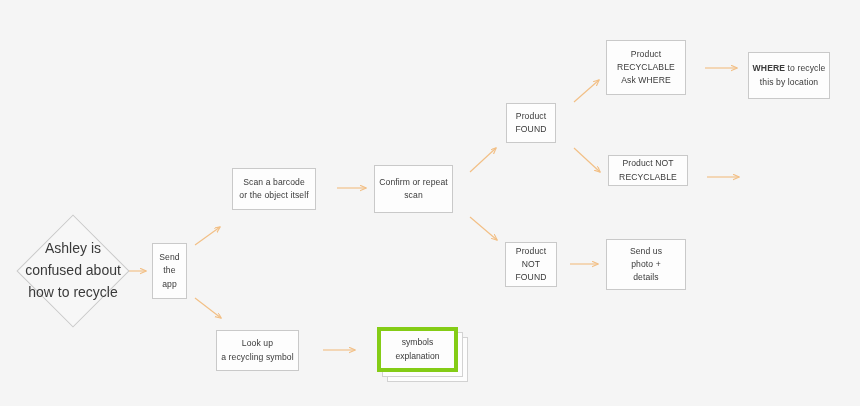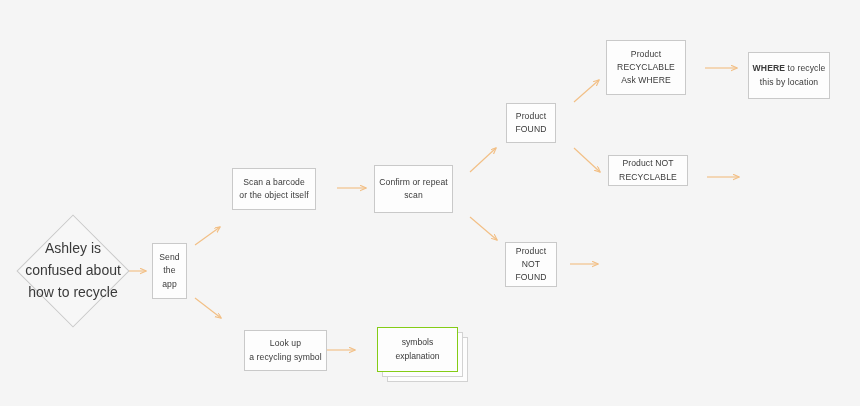--- a/index.html
+++ b/index.html
@@ -87,21 +87,21 @@
     box-sizing: border-box;
     background: #fdfdfd;
     border: 1px solid #d2d2d2;
   }
   .stack-front {
     position: absolute;
     left: 0;
     top: 0;
     box-sizing: border-box;
     background: #fdfdfd;
-    border: 1px solid #84cc16;
+    border: 4px solid #84cc16;
     display: flex;
     align-items: center;
     justify-content: center;
     text-align: center;
     color: #3a3a3a;
     font-size: 8.6px;
     line-height: 1.55;
     white-space: pre-line;
   }
   .em {
@@ -179,22 +179,27 @@
     <span><span class="em">WHERE</span><span> to recycle
 this by location</span></span>
   </div>
 
   <div class="node" style="left:608px; top:155px; width:80px; height:31px;">
     <span>Product NOT
 RECYCLABLE</span>
   </div>
 
 
-
-  <div class="node" style="left:244px; top:330px; width:83px; height:41px;">
+  <div class="node" style="left:606px; top:239px; width:80px; height:51px;">
+    <span>Send us
+photo +
+details</span>
+  </div>
+
+  <div class="node" style="left:216px; top:330px; width:83px; height:41px;">
     <span>Look up
 a recycling symbol</span>
   </div>
 
   <div class="stack-wrap" style="left:377px; top:327px; width:96px; height:62px;">
     <div class="stack-card" style="left:10px; top:10px; width:81px; height:45px;"></div>
     <div class="stack-card" style="left:5px; top:5px; width:81px; height:45px;"></div>
     <div class="stack-front" style="width:81px; height:45px;">
       <span>symbols
 explanation</span>

